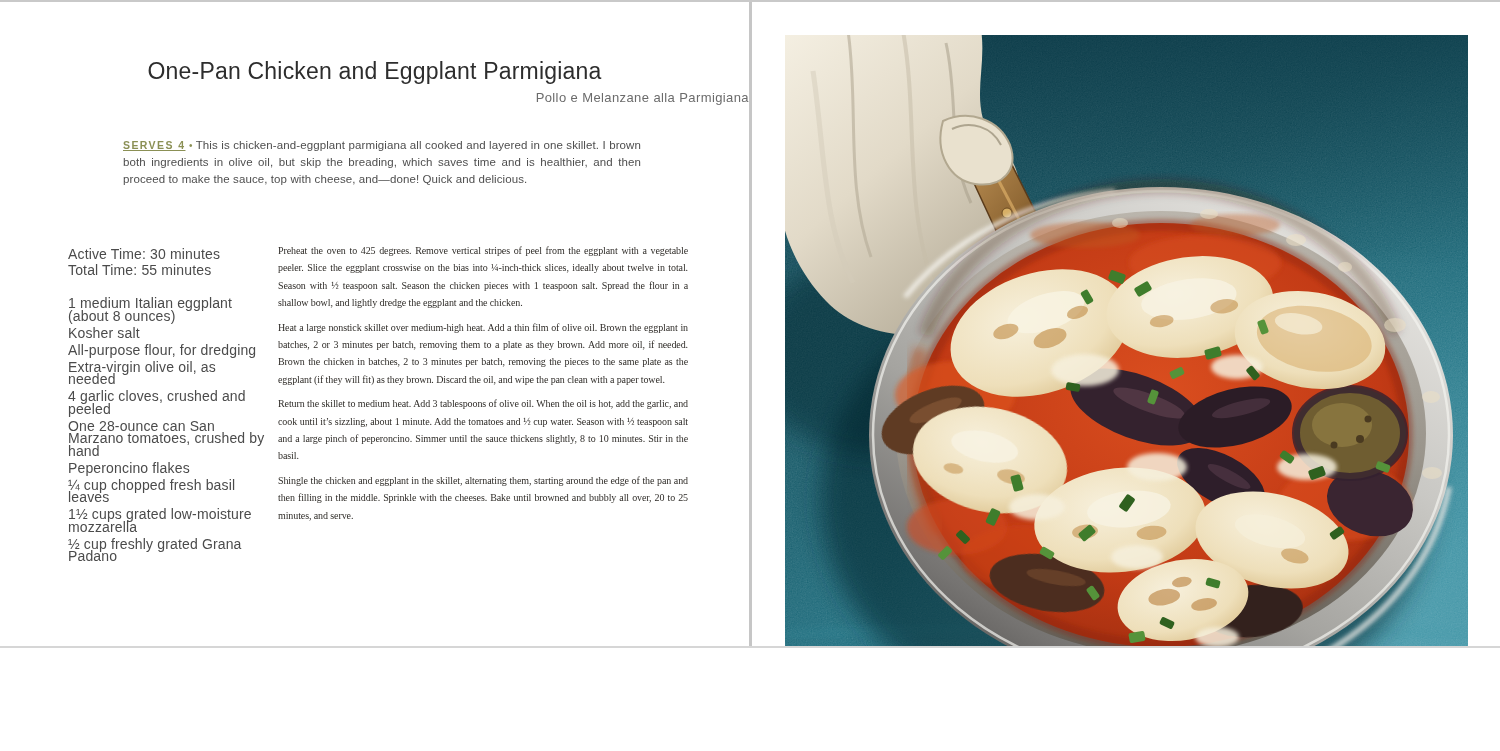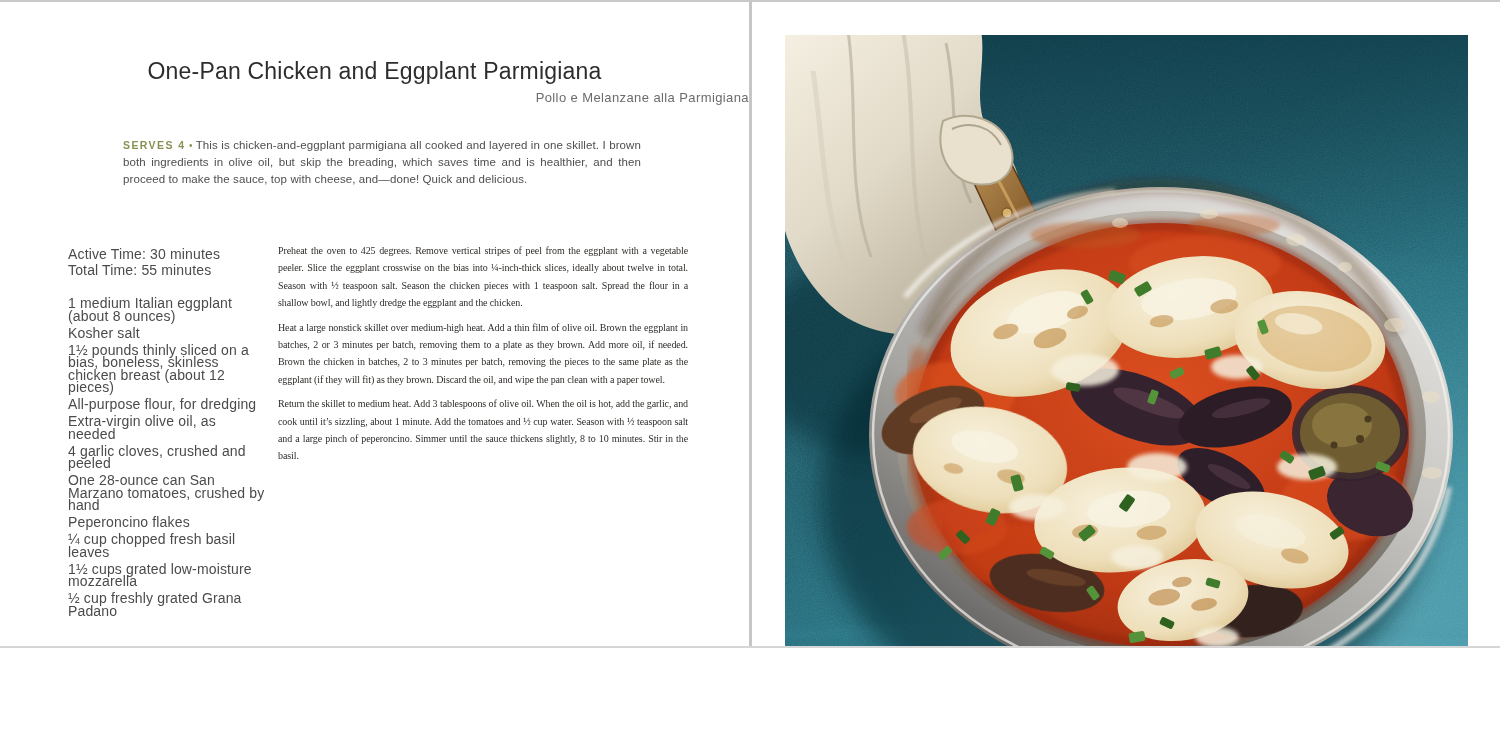--- a/index.html
+++ b/index.html
@@ -26,20 +26,21 @@
     color:#6b6b6b;
   }
   .intro{
     position:absolute;top:135px;left:123px;width:518px;margin:0;
     font-size:11.5px;line-height:17px;color:#4e4e4e;
     text-align:justify;letter-spacing:.1px;
   }
   .serves{
     color:var(--serves_color,#8b9055);font-weight:700;font-size:10.5px;
     letter-spacing:1.4px;
+    text-decoration:underline;
   }
   .dot{color:var(--serves_color,#8b9055);font-size:10px;}
   .sidebar{
     position:absolute;top:246px;left:68px;width:198px;
     font-size:14px;line-height:12.5px;color:#4b4b4b;letter-spacing:.15px;
   }
   .sidebar p.time{margin:0 0 3px 0;}
   .sidebar ul{list-style:none;margin:21px 0 0 0;padding:0;}
   .sidebar li{margin:0 0 4.5px 0;}
   .steps{
@@ -71,36 +72,36 @@
     <h2 class="recipe-subtitle">Pollo e Melanzane alla Parmigiana</h2>
 
     <p class="intro"><span class="serves">SERVES 4</span> <span class="dot">•</span> <span>This is chicken-and-eggplant parmigiana all cooked and layered in one skillet. I brown both ingredients in olive oil, but skip the breading, which saves time and is healthier, and then proceed to make the sauce, top with cheese, and—done! Quick and delicious.</span></p>
 
     <aside class="sidebar">
       <p class="time">Active Time: 30 minutes</p>
       <p class="time">Total Time: 55 minutes</p>
       <ul>
         <li>1 medium Italian eggplant (about 8 ounces)</li>
         <li>Kosher salt</li>
-        <li>1½ pounds thinly sliced on a bias, boneless, skinless chicken breast (about 12 pieces)</li>
         <li>All-purpose flour, for dredging</li>
         <li>Extra-virgin olive oil, as needed</li>
         <li>4 garlic cloves, crushed and peeled</li>
         <li>One 28-ounce can San Marzano tomatoes, crushed by hand</li>
         <li>Peperoncino flakes</li>
         <li>¼ cup chopped fresh basil leaves</li>
         <li>1½ cups grated low-moisture mozzarella</li>
         <li>½ cup freshly grated Grana Padano</li>
       </ul>
     </aside>
 
     <div class="steps">
       <p>Preheat the oven to 425 degrees. Remove vertical stripes of peel from the eggplant with a vegetable peeler. Slice the eggplant crosswise on the bias into ¼-inch-thick slices, ideally about twelve in total. Season with ½ teaspoon salt. Season the chicken pieces with 1 teaspoon salt. Spread the flour in a shallow bowl, and lightly dredge the eggplant and the chicken.</p>
       <p>Heat a large nonstick skillet over medium-high heat. Add a thin film of olive oil. Brown the eggplant in batches, 2 or 3 minutes per batch, removing them to a plate as they brown. Add more oil, if needed. Brown the chicken in batches, 2 to 3 minutes per batch, removing the pieces to the same plate as the eggplant (if they will fit) as they brown. Discard the oil, and wipe the pan clean with a paper towel.</p>
       <p>Return the skillet to medium heat. Add 3 tablespoons of olive oil. When the oil is hot, add the garlic, and cook until it’s sizzling, about 1 minute. Add the tomatoes and ½ cup water. Season with ½ teaspoon salt and a large pinch of peperoncino. Simmer until the sauce thickens slightly, 8 to 10 minutes. Stir in the basil.</p>
+      <p>Shingle the chicken and eggplant in the skillet, alternating them, starting around the edge of the pan and then filling in the middle. Sprinkle with the cheeses. Bake until browned and bubbly all over, 20 to 25 minutes, and serve.</p>
     </div>
 
     <footer class="page-footer">
       <span class="pageno">130</span><span class="booktitle">Lidia's a Pot, a Pan, and a Bowl</span>
     </footer>
   </section>
 
   <div class="gutter"></div>
 
   <section class="page page-right">

